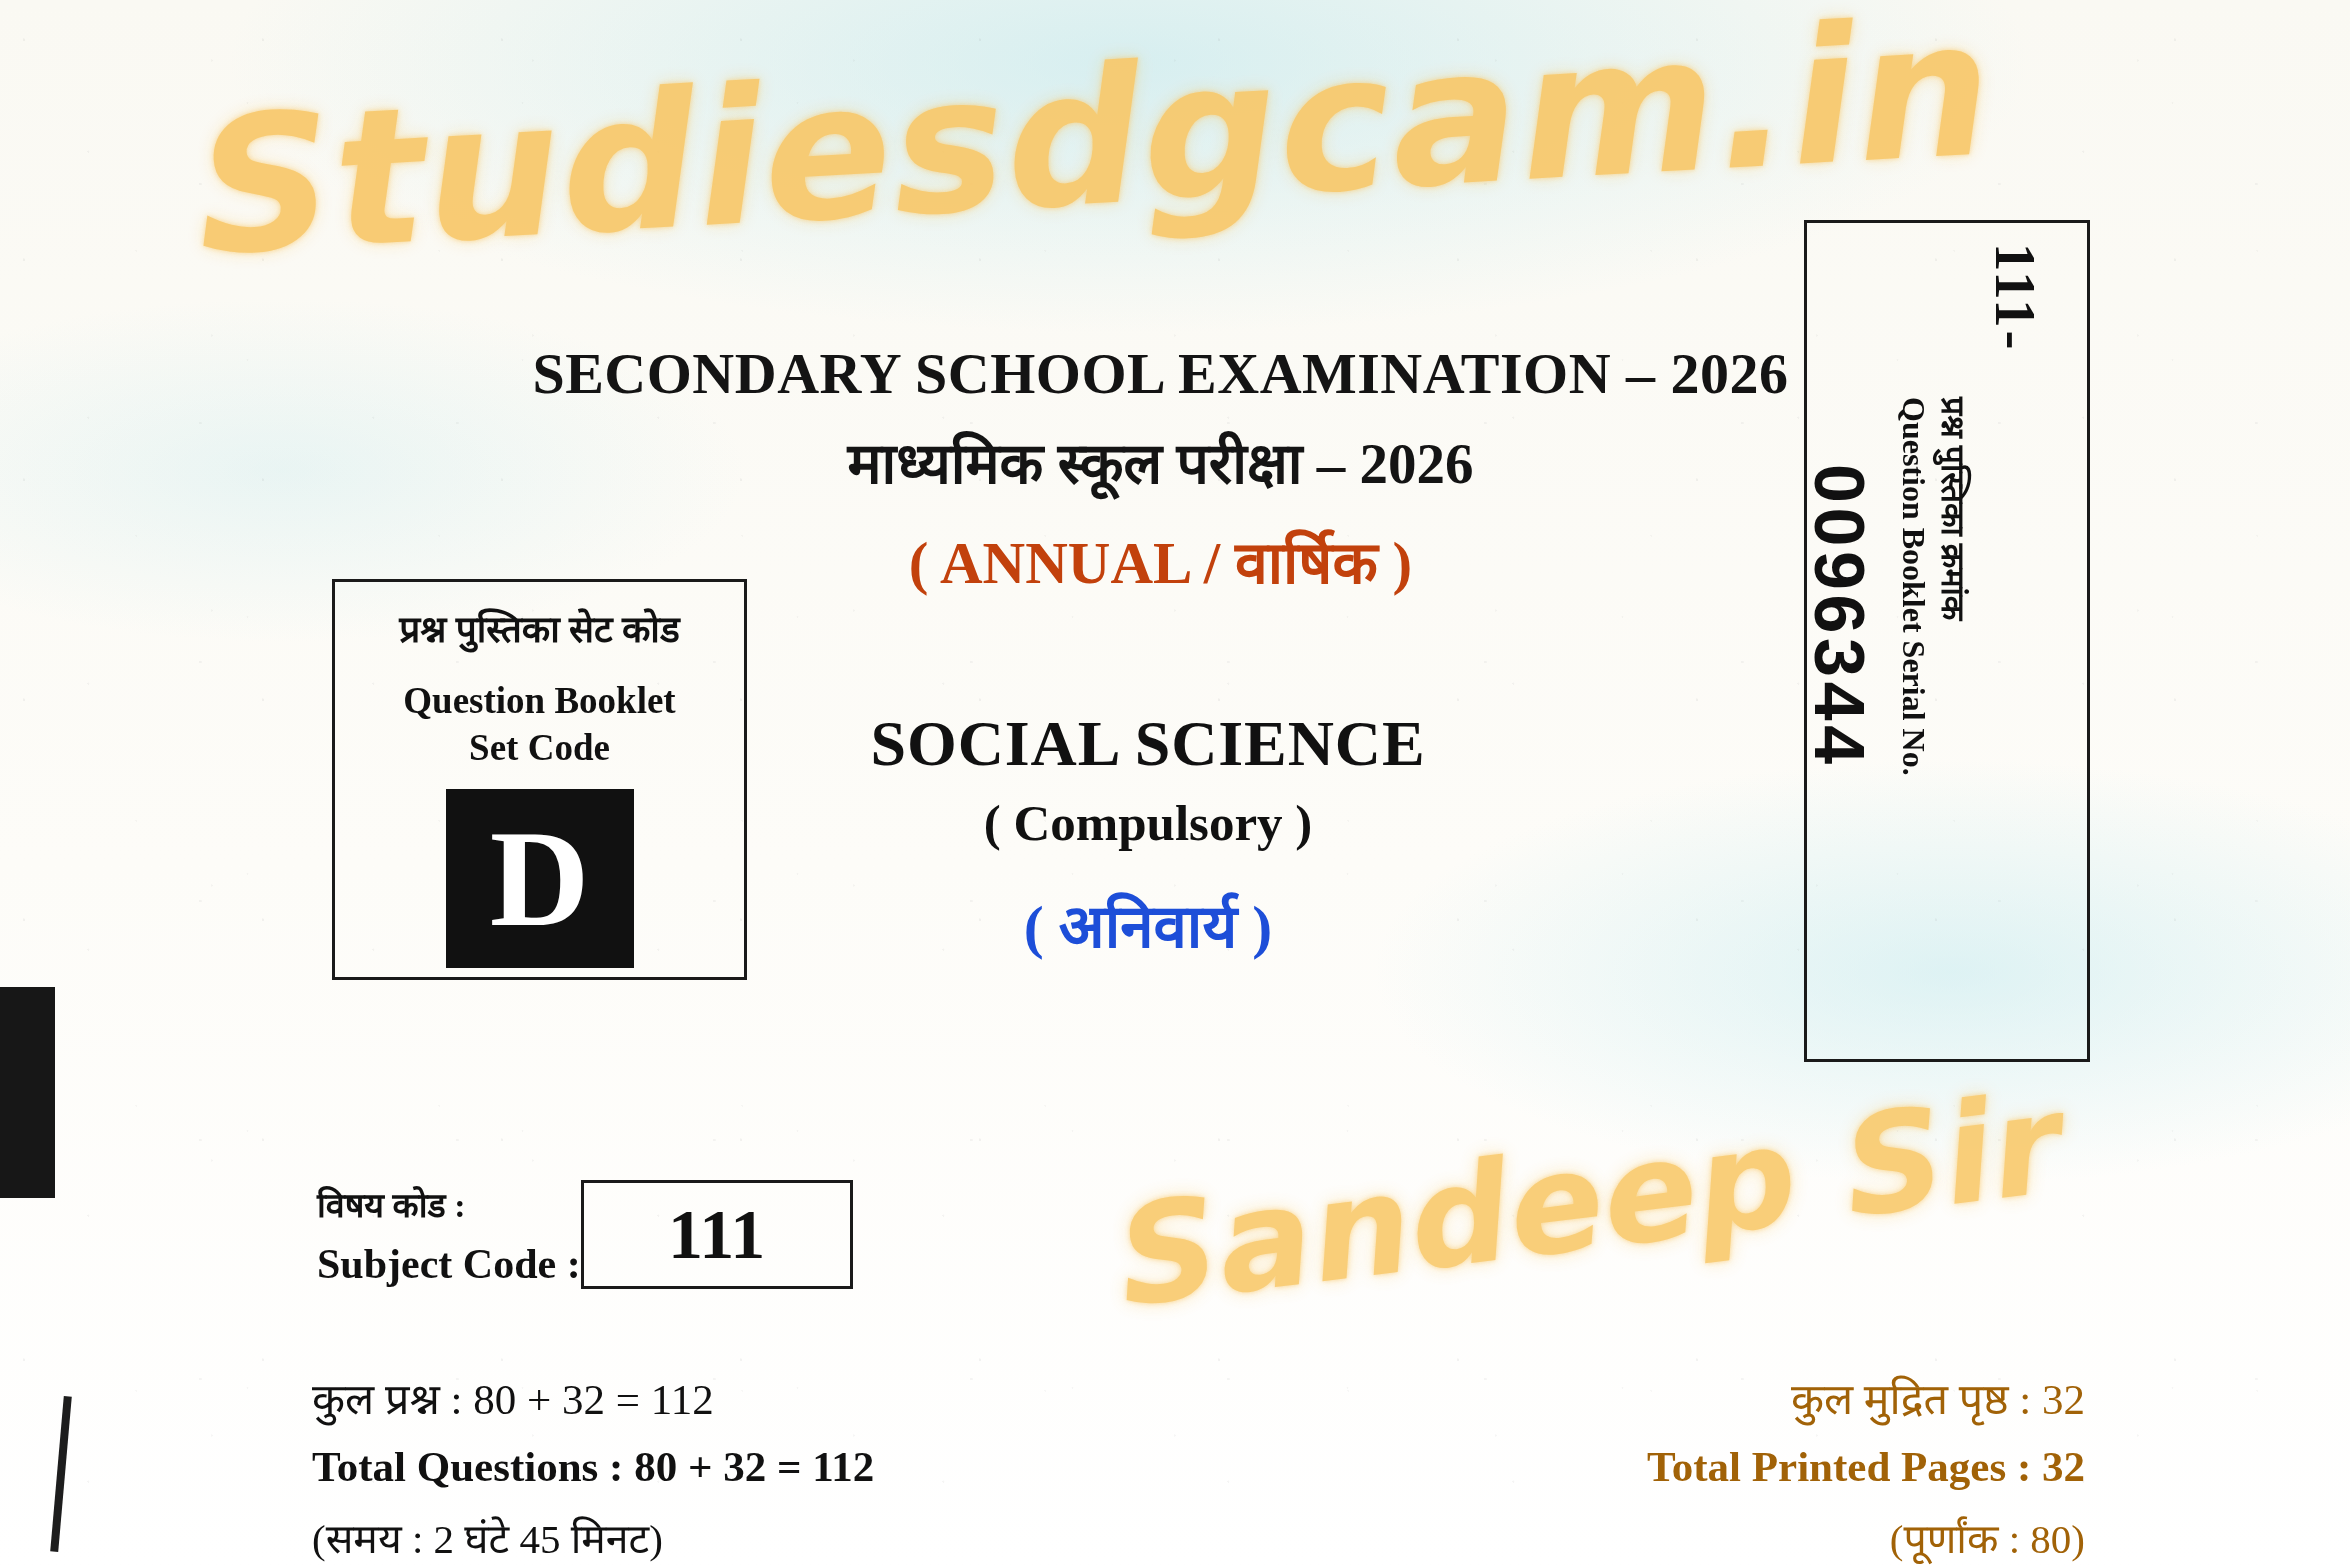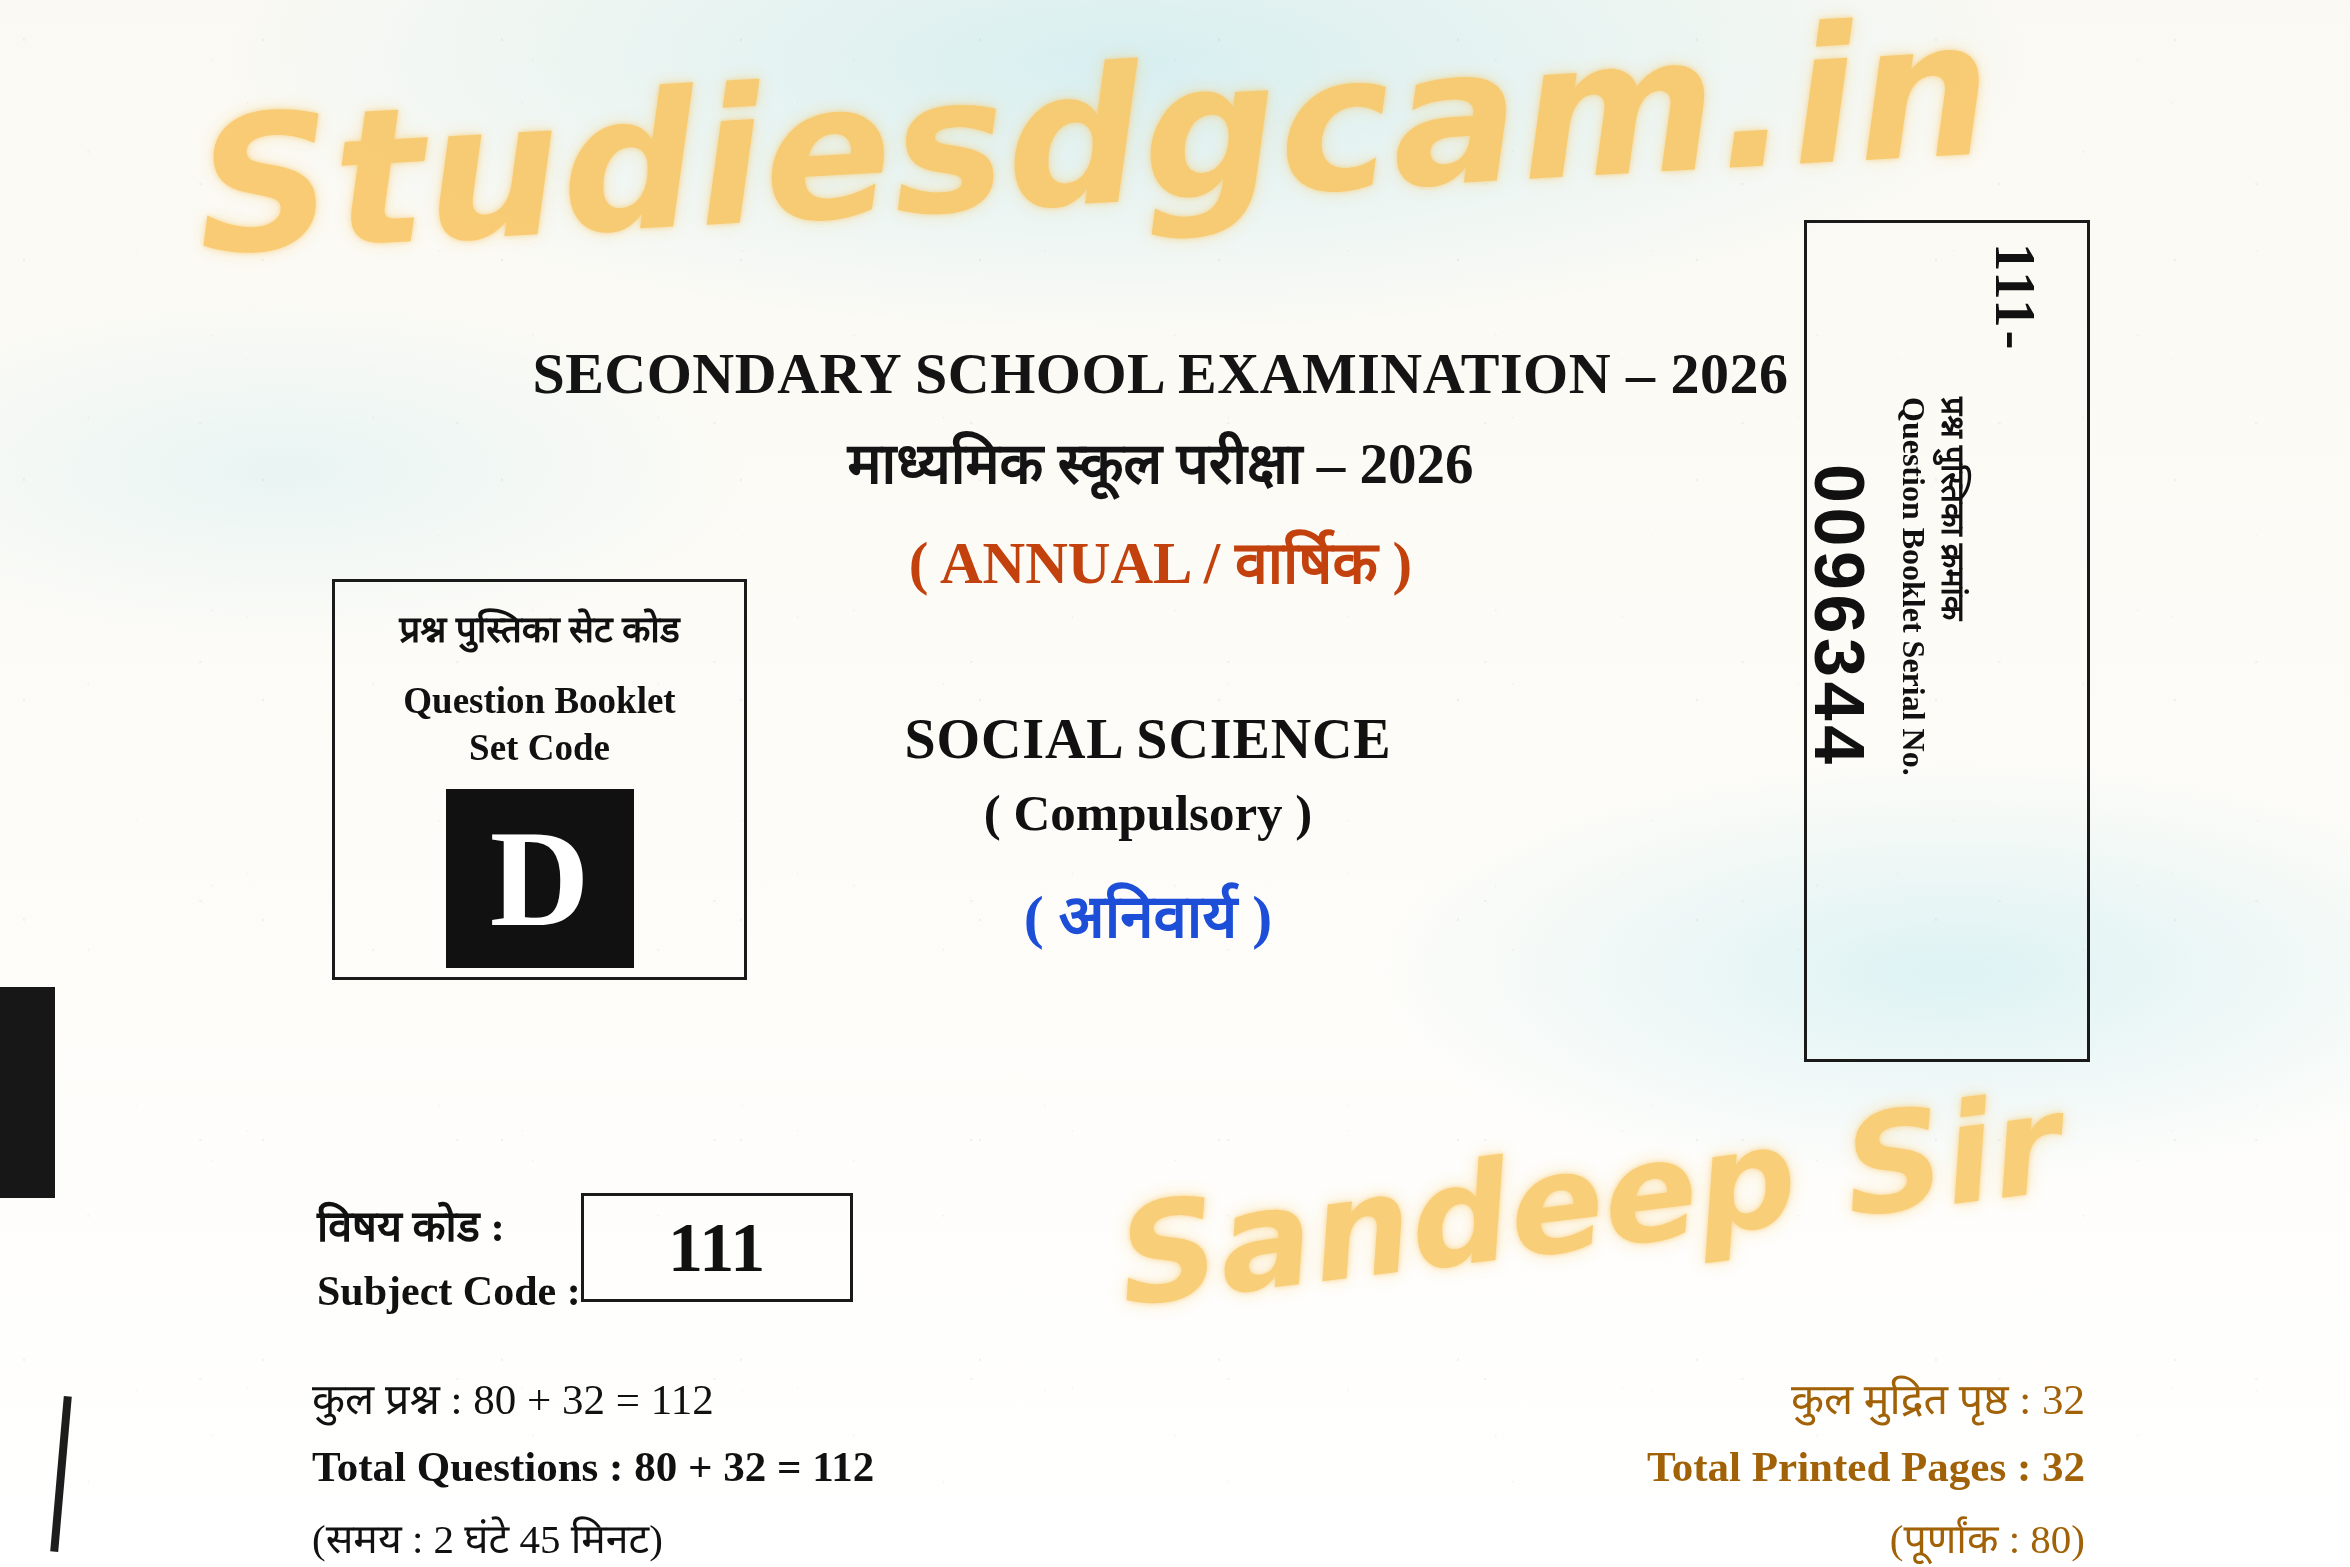--- a/index.html
+++ b/index.html
@@ -115,21 +115,21 @@
   .subject-block {
     position: absolute;
     left: 643px;
     top: 707px;
     width: 1010px;
     text-align: center;
   }
   .subject-en {
     font-family: "Liberation Serif", serif;
     font-weight: 700;
-    font-size: 56px;
+    font-size: 64px;
     letter-spacing: 0.9px;
     color: #111;
   }
   .subject-en-sub {
     font-family: "Liberation Serif", serif;
     font-weight: 700;
     font-size: 51px;
     margin-top: 13px;
     color: #111;
   }
@@ -249,22 +249,21 @@
     display: flex;
     align-items: center;
   }
   .subjcode-labels {
     text-align: left;
     color: #111;
   }
   .subjcode-hi {
     font-family: "Liberation Serif", serif;
     font-weight: 700;
-    font-size: 43px;
-    margin-top: 15px;
+    font-size: 34px;
   }
   .subjcode-en {
     font-family: "Liberation Serif", serif;
     font-weight: 700;
     font-size: 42px;
     margin-top: 13px;
   }
   .subjcode-box {
     width: 266px;
     height: 103px;

